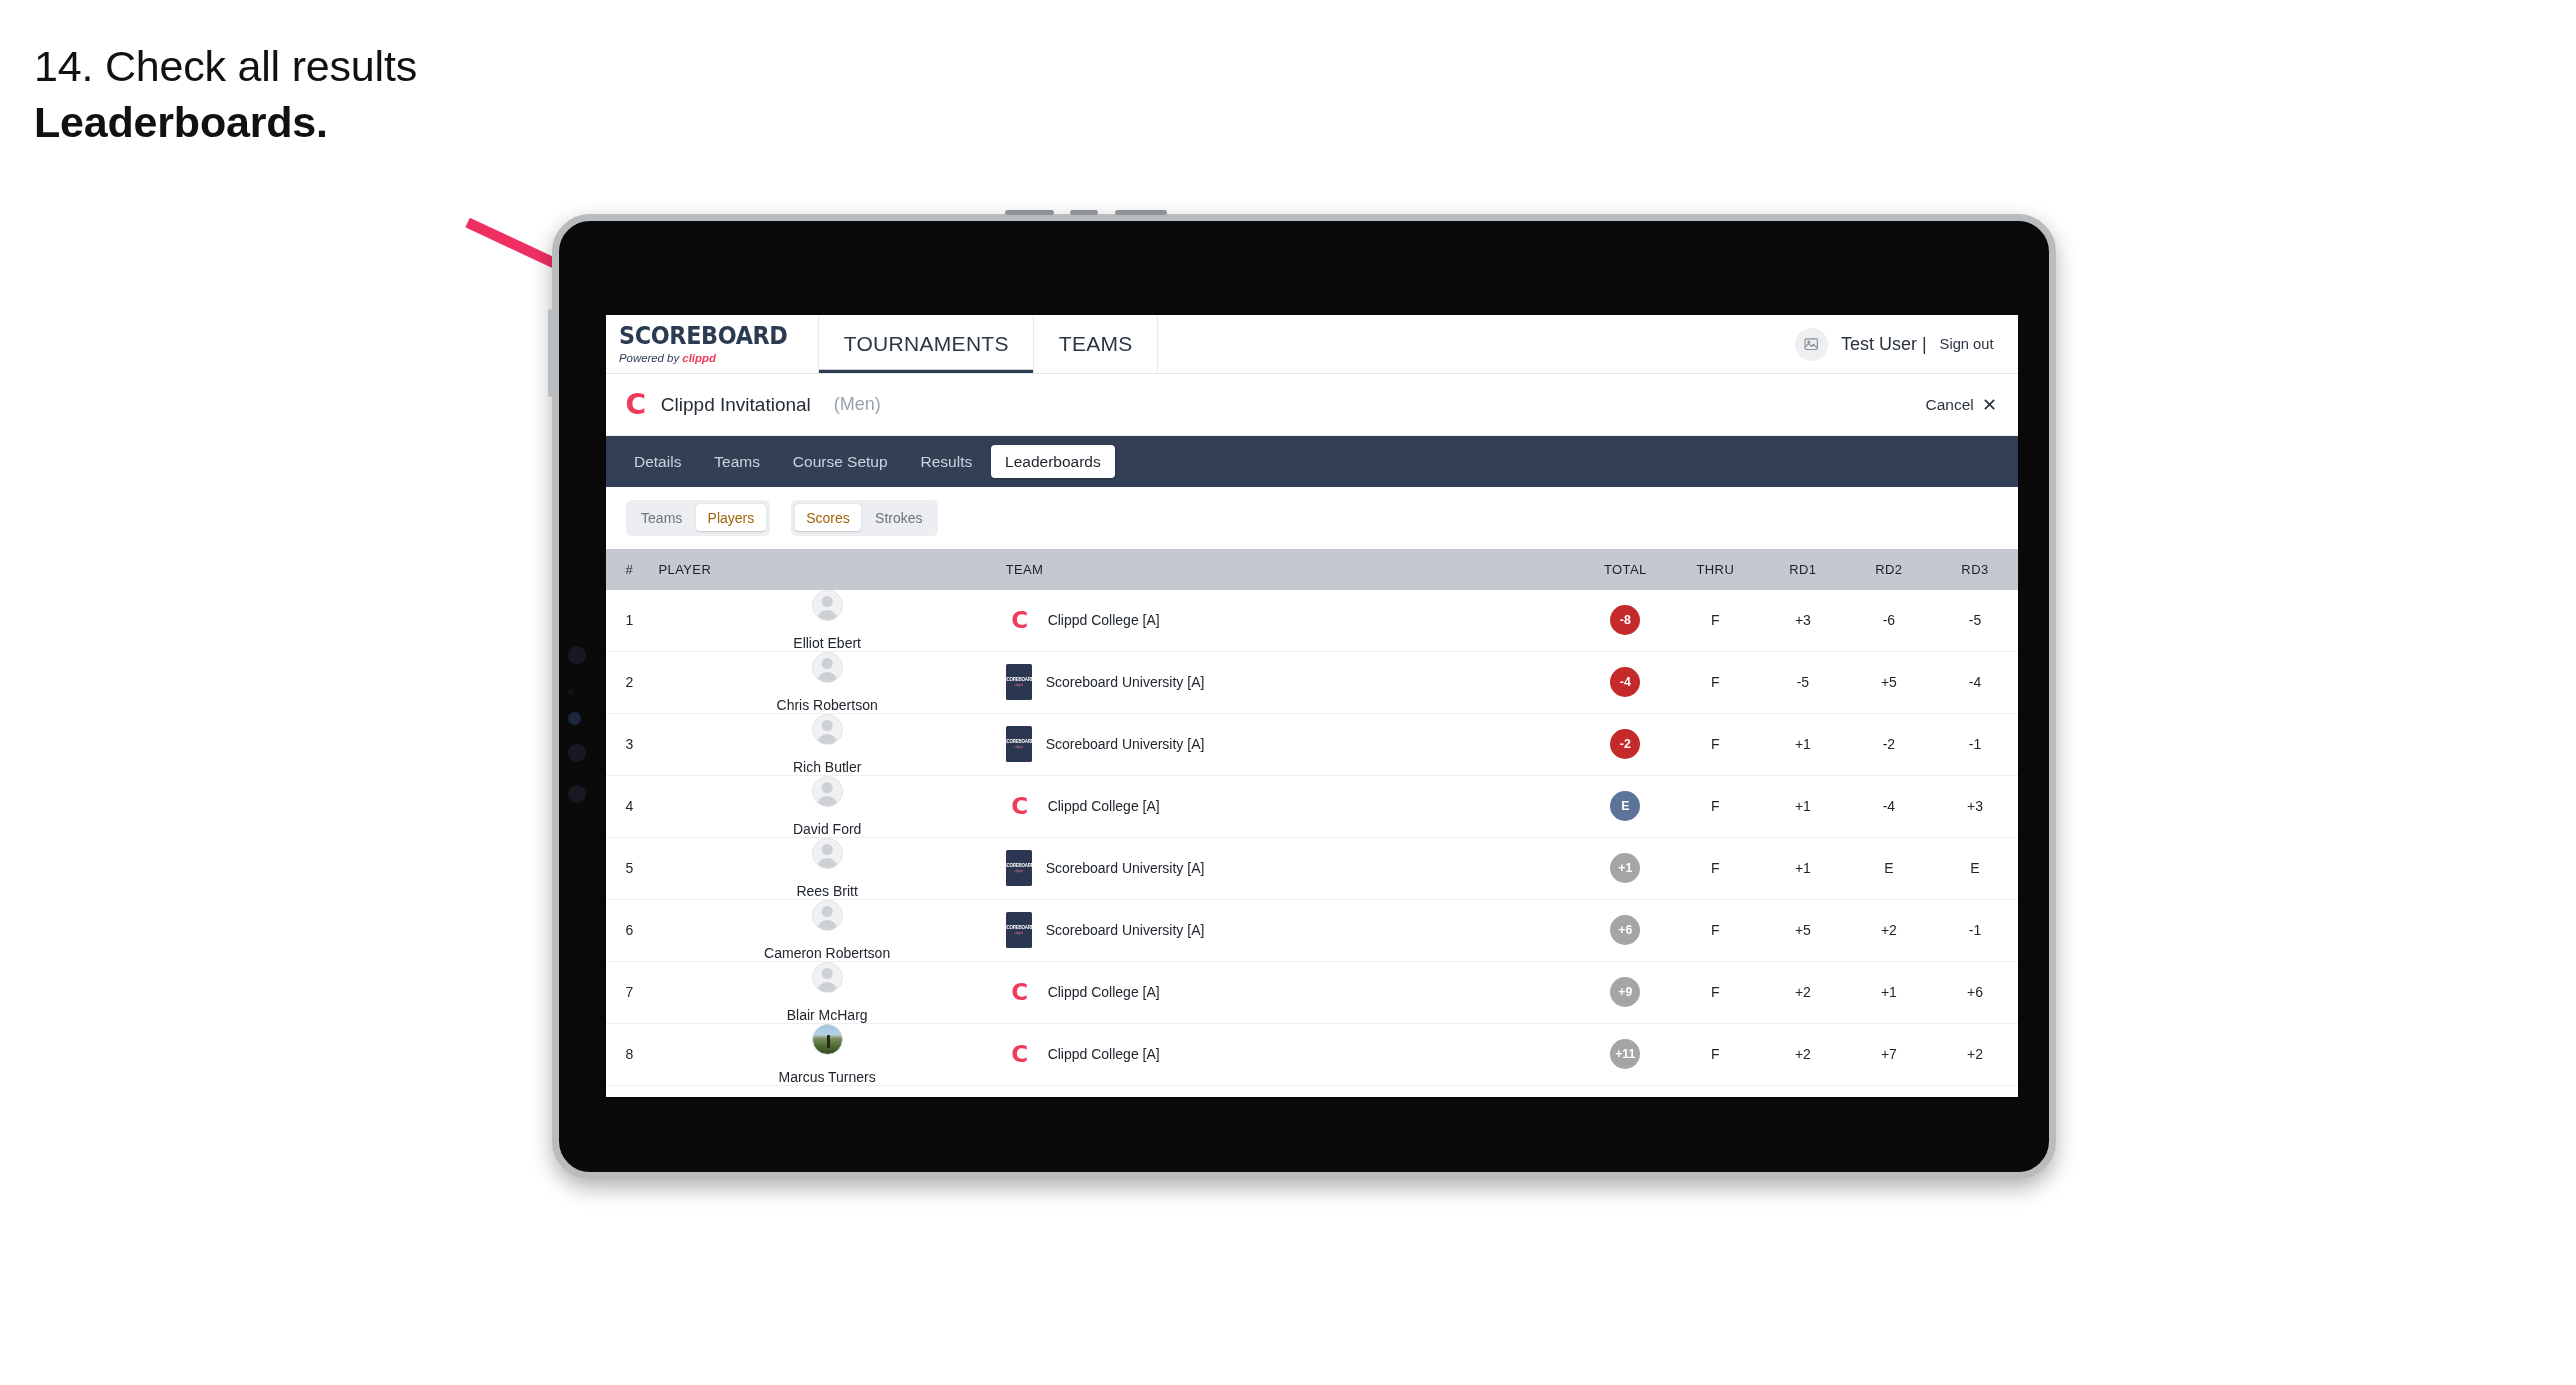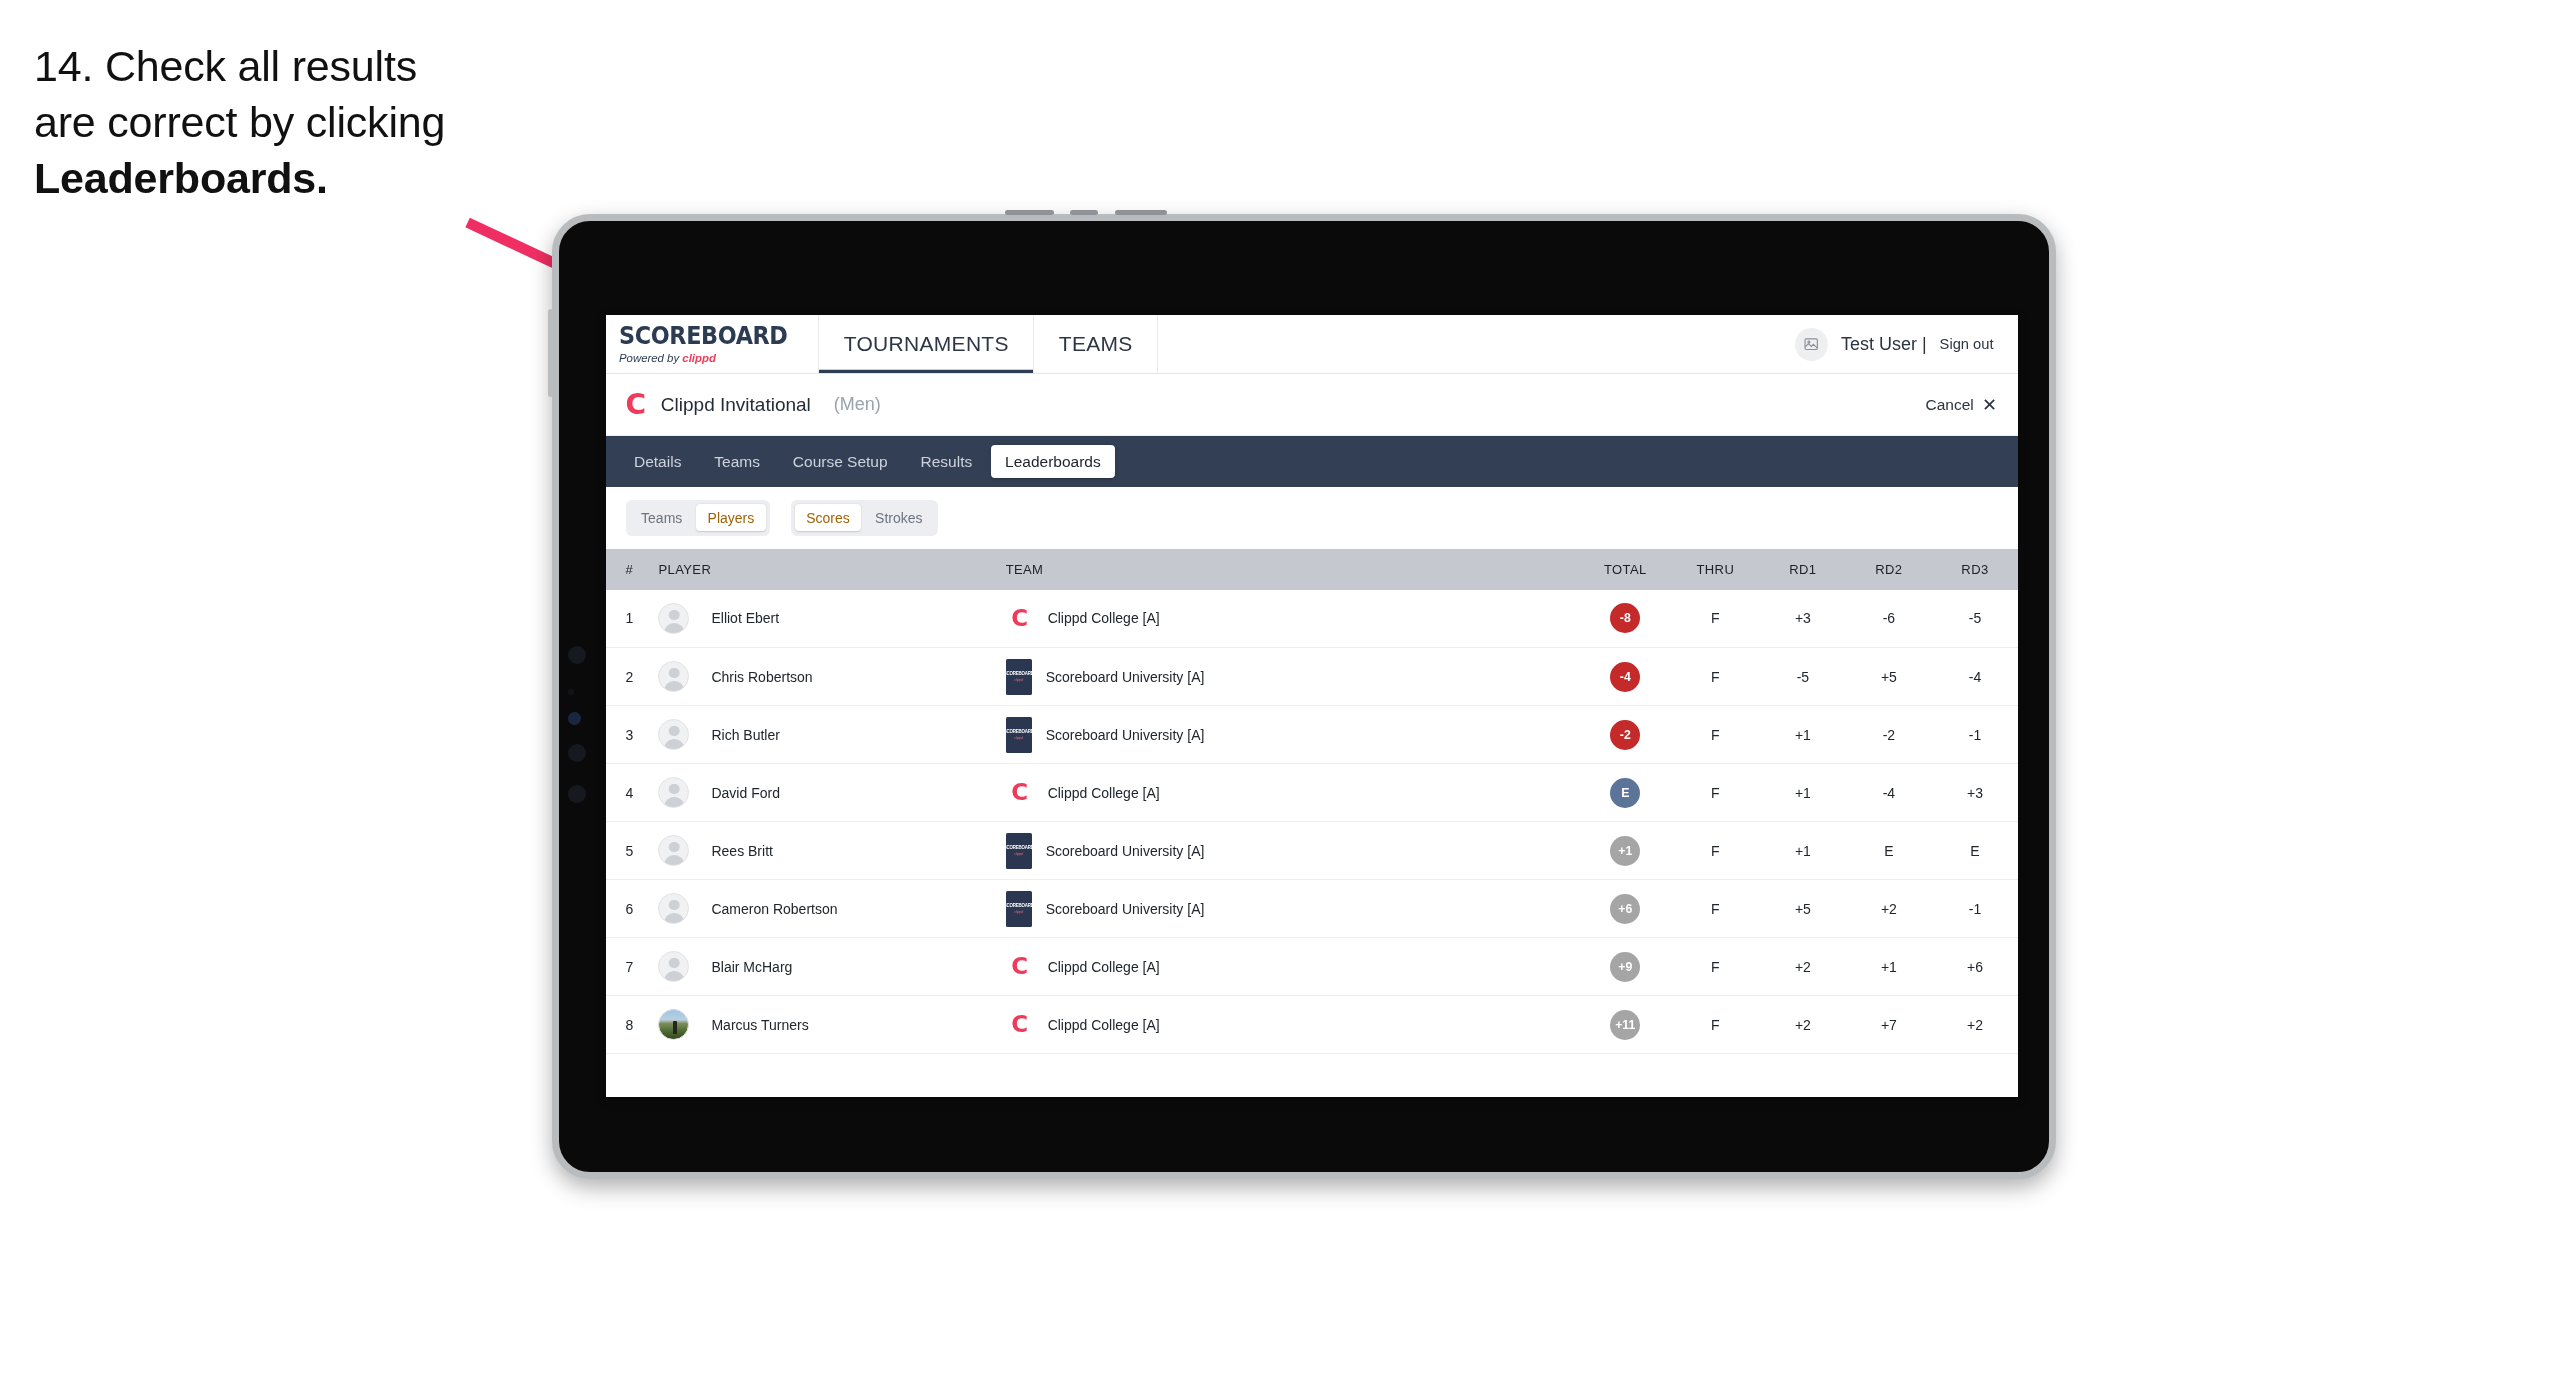--- a/index.html
+++ b/index.html
@@ -131,21 +131,21 @@
     height: 58px; font-size: 14px; color: #20262e; padding: 0 4.9px;
     border-bottom: 0.8px solid #eceef0; vertical-align: middle;
   }
   .col-rank  { width: 47px;  padding-left: 19.6px !important; }
   .col-player{ width: 343px; }
   .col-team  { width: 572px; }
   .col-total { width: 90px; text-align: center !important; }
   .col-thru  { width: 88px; text-align: center !important; }
   .col-rd    { width: 85px; text-align: center !important; }
 
-  .player-cell { display:flex; align-items:center; gap: 22px; }
+  .player-cell { display:flex; align-items:center; gap: 14px; flex-direction: column; }
   .avatar {
     width: 31px; height: 31px; border-radius: 50%;
     background: #f0f1f3; border: 0.8px solid #e1e3e6;
     position: relative; overflow: hidden; flex: none;
   }
   .avatar .head { position:absolute; left:50%; top:5.7px; transform:translateX(-50%); width:10.6px; height:10.6px; border-radius:50%; background:#cdd0d5; }
   .avatar .body { position:absolute; left:50%; top:19px; transform:translateX(-50%); width:19.6px; height:16.4px; border-radius:9.8px 9.8px 0 0; background:#cdd0d5; }
   .avatar.photo { background: linear-gradient(#9fc6e3 0%, #b9cfe0 34%, #7e8f5c 46%, #4e6c33 72%, #36491f 100%); }
   .avatar.photo .golfer { position:absolute; left:14px; top:10.6px; width:3.3px; height:13px; background:#23261f; border-radius:0.8px; }
 
@@ -172,21 +172,20 @@
   .badge.even { background: #5c7499; }
   .badge.pos  { background: #a5a5a5; }
 </style>
 </head>
 <body>
 
 <div id="stage">
 
   <div id="annotation">
     <div>14. Check all results</div>
-    <div>are correct by clicking</div>
     <div class="bold">Leaderboards.</div>
   </div>
 
   <svg id="arrow-svg" viewBox="0 0 3151 1695">
     <defs>
       <marker id="arrowhead" markerWidth="4.4" markerHeight="4.4" refX="1.4" refY="2.2" orient="auto">
         <polygon points="0,0 4.4,2.2 0,4.4" fill="#ef2f63"></polygon>
       </marker>
     </defs>
     <line x1="572" y1="272" x2="1168" y2="551" stroke="#ef2f63" stroke-width="13" marker-end="url(#arrowhead)"></line>

